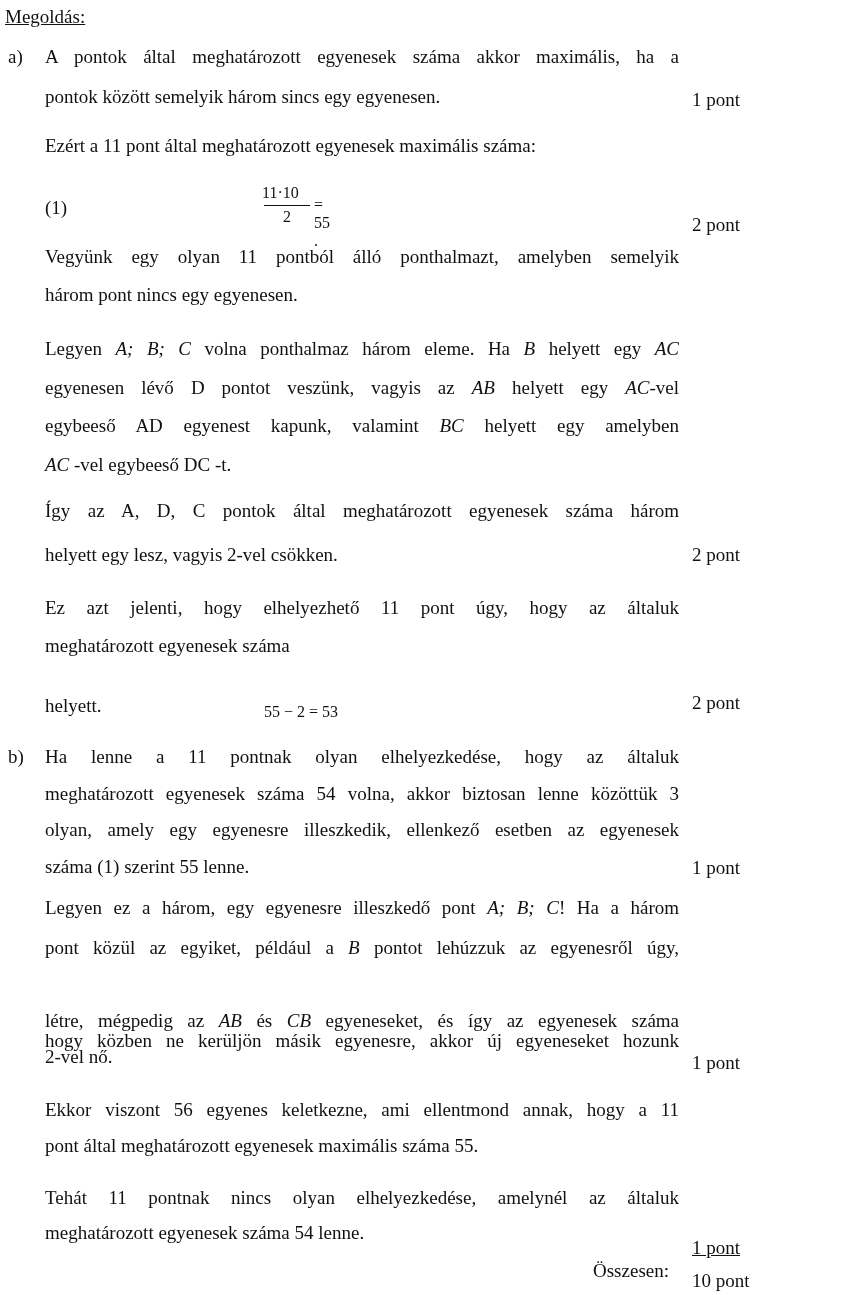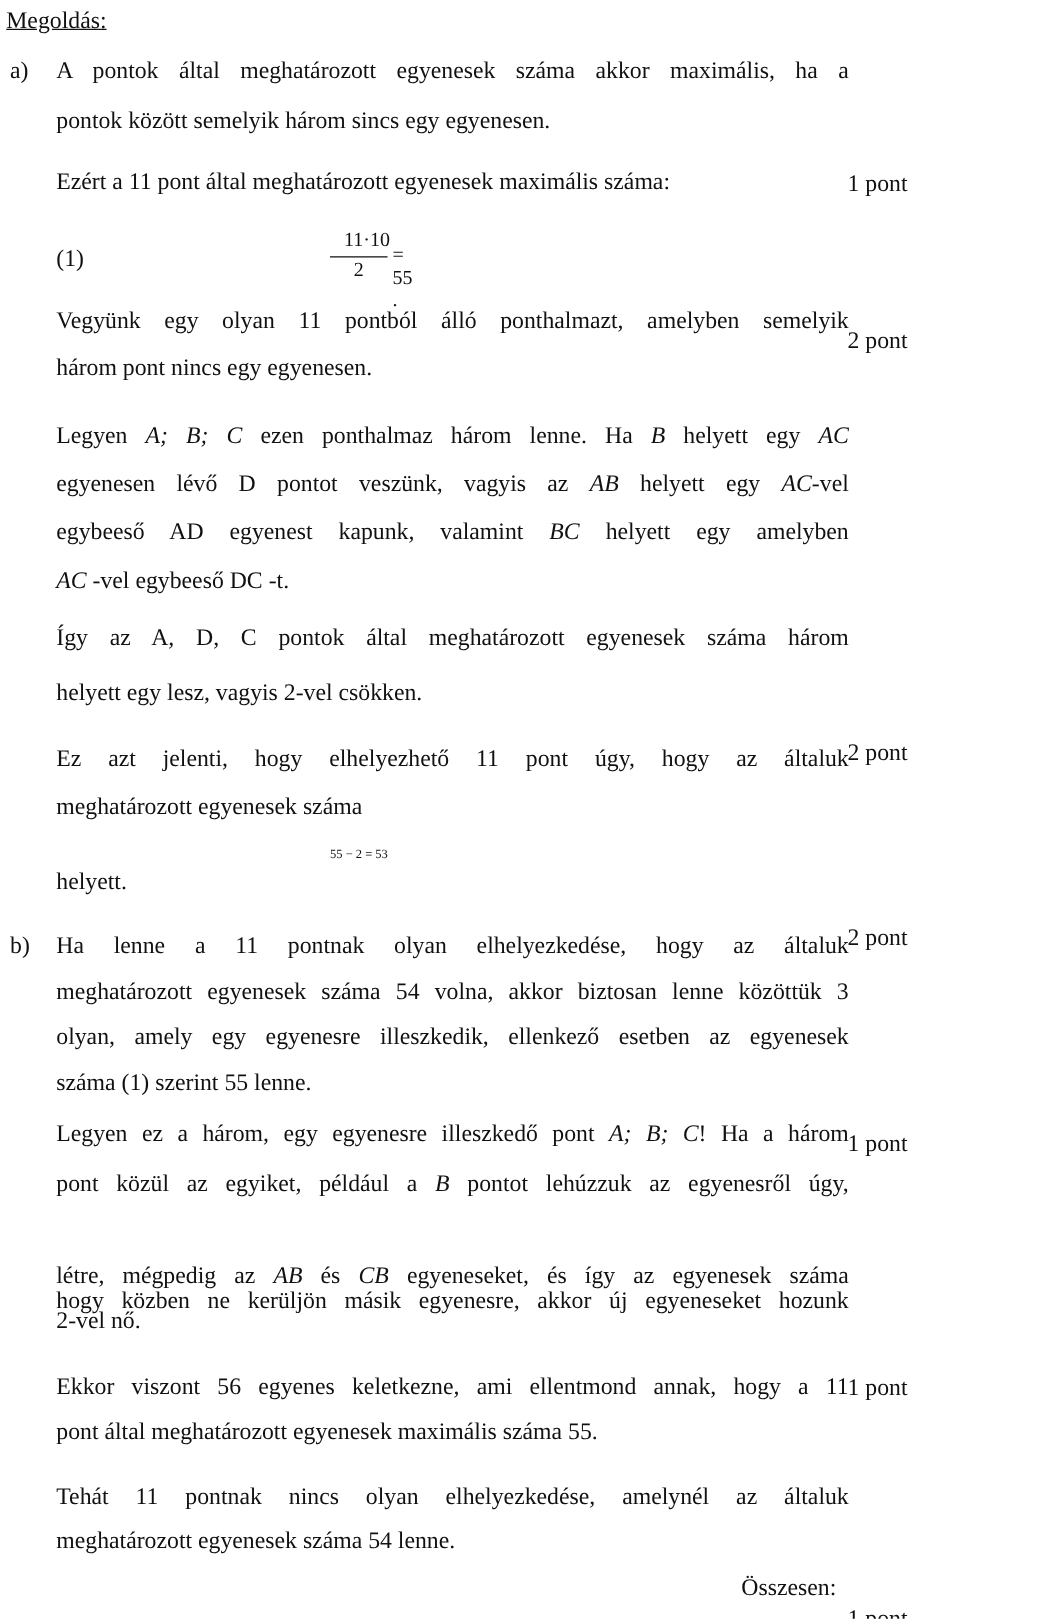--- a/index.html
+++ b/index.html
@@ -2,25 +2,25 @@
 <html><head>
 <meta charset="utf-8">
 <style>
   html, body { margin: 0; padding: 0; background: #ffffff; }
   body { width: 842px; height: 1295px; position: relative; overflow: hidden;
          font-family: "Liberation Serif", serif; color: #111; font-size: 19px; }
   .ln { position: absolute; white-space: nowrap; line-height: 22px; }
   .just { width: 634px; text-align: justify; text-align-last: justify; }
   .left { left: 45px; }
   .label { left: 8px; }
-  .pts { position: absolute; left: 678px; white-space: nowrap; line-height: 22px; margin-top: 48px; }
+  .pts { position: absolute; left: 692px; white-space: nowrap; line-height: 22px; }
   .title { left: 5px; text-decoration: underline; }
   i { }
   .frac { position: absolute; left: 262px; top: 184px; font-size: 16px; line-height: 18px; }
-  .frac .num { position:absolute; left:0; top:0; width:50px; text-align:right; }
+  .frac .num { position:absolute; left:0; top:0; width:50px; text-align:left; }
   .frac .bar { position:absolute; left:2px; top:21px; width:46px; border-top:1px solid #111; }
   .frac .den { position:absolute; left:0; top:24px; width:50px; text-align:center; }
   .frac .rest { position:absolute; left:52px; top:12px; }
   .uline { text-decoration: underline; }
 </style>
 </head>
 <body>
 
 <div class="ln title" style="top:6px">Megoldás:</div>
 
@@ -37,39 +37,39 @@
   <span class="bar"></span>
   <span class="den">2</span>
   <span class="rest">= 55 .</span>
 </div>
 <div class="pts" style="top:214px">2 pont</div>
 
 <div class="ln left just" style="top:246px">Vegyünk egy olyan 11 pontból álló ponthalmazt, amelyben semelyik</div>
 <div class="ln left" style="top:284px">három pont nincs egy egyenesen.</div>
 
 <div class="ln left just" style="top:338px">
-  <span>Legyen</span> <i>A; B; C</i> <span>ezen ponthalmaz három lenne. Ha</span> <i>B</i> <span>helyett egy</span> <i>AC</i>
+  <span>Legyen</span> <i>A; B; C</i> <span>volna ponthalmaz három eleme. Ha</span> <i>B</i> <span>helyett egy</span> <i>AC</i>
 </div>
 <div class="ln left just" style="top:377px">
   <span>egyenesen lévő D pontot veszünk, vagyis az</span> <i>AB</i> <span>helyett egy</span> <i>AC</i><span>-vel</span>
 </div>
 <div class="ln left just" style="top:415px">
   <span>egybeeső AD egyenest kapunk, valamint</span> <i>BC</i> <span>helyett egy amelyben</span>
 </div>
 <div class="ln left" style="top:454px">
   <i>AC</i> <span>-vel egybeeső DC -t.</span>
 </div>
 
 <div class="ln left just" style="top:500px">Így az A, D, C pontok által meghatározott egyenesek száma három</div>
 <div class="ln left" style="top:544px">helyett egy lesz, vagyis 2-vel csökken.</div>
 <div class="pts" style="top:544px">2 pont</div>
 
 <div class="ln left just" style="top:597px">Ez azt jelenti, hogy elhelyezhető 11 pont úgy, hogy az általuk</div>
 <div class="ln left" style="top:635px">meghatározott egyenesek száma</div>
-<div class="ln" style="left:264px;top:673px;font-size:10px">55 − 2 = 53</div>
+<div class="ln" style="left:264px;top:701px;font-size:16px">55 − 2 = 53</div>
 <div class="ln left" style="top:695px">helyett.</div>
 <div class="pts" style="top:692px">2 pont</div>
 
 <div class="ln label" style="top:746px">b)</div>
 <div class="ln left just" style="top:746px">Ha lenne a 11 pontnak olyan elhelyezkedése, hogy az általuk</div>
 <div class="ln left just" style="top:783px">meghatározott egyenesek száma 54 volna, akkor biztosan lenne közöttük 3</div>
 <div class="ln left just" style="top:819px">olyan, amely egy egyenesre illeszkedik, ellenkező esetben az egyenesek</div>
 <div class="ln left" style="top:856px">száma (1) szerint 55 lenne.</div>
 <div class="pts" style="top:857px">1 pont</div>
 

